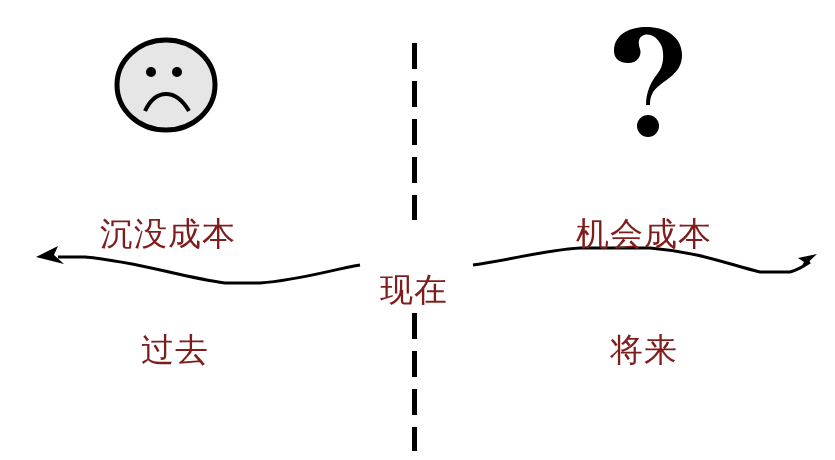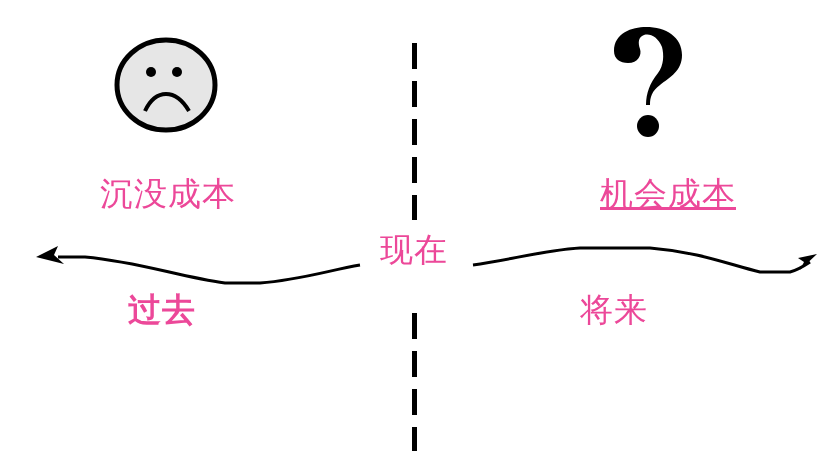--- a/index.html
+++ b/index.html
@@ -1,20 +1,20 @@
 <!DOCTYPE html>
 <html><head>
   <meta charset="utf-8">
   <style>
     html, body { margin: 0; padding: 0; background: #ffffff; }
     body { width: 835px; height: 460px; position: relative; overflow: hidden;
            font-family: "DejaVu Serif", "Liberation Serif", serif; }
     .canvas { position: absolute; left: 0; top: 0; width: 835px; height: 460px; }
-    .label { position: absolute; color: #ec4899; font-size: 33px; line-height: 40px;
-             white-space: nowrap; letter-spacing: 1px; }
+    .label { position: absolute; color: #7f1d1d; font-size: 33px; line-height: 40px;
+             white-space: nowrap; letter-spacing: 1px; margin-top: 40px; }
     .icon { position: absolute; }
   </style>
 </head>
 <body>
 
 <div class="canvas">
 
   <svg class="icon" style="left:113px; top:36px;" width="106" height="98" viewBox="0 0 106 98">
     <ellipse cx="53" cy="49" rx="49" ry="45" fill="#e6e6e6" stroke="#000" stroke-width="5"></ellipse>
     <ellipse cx="38" cy="36" rx="5" ry="5" fill="#000"></ellipse>
@@ -45,17 +45,17 @@
     <path d="M28 17 L55 17 C110 22 150 37 195 43 L230 43 C270 40 300 30 330 25" fill="none" stroke="#000" stroke-width="3"></path>
     <path d="M6 17 L28 6 L24 15 L34 24 Z" fill="#000"></path>
   </svg>
 
   <svg class="icon" style="left:470px; top:240px;" width="360" height="50" viewBox="0 0 360 50">
     <path d="M3 25 C40 20 75 10 110 8 L180 8 C230 12 260 25 290 32 L320 32 C328 30 334 26 340 22" fill="none" stroke="#000" stroke-width="3"></path>
     <path d="M347 14 L328 18 L334 22 L330 30 Z" fill="#000"></path>
   </svg>
 
   <div class="label" style="left:100px; top:174px;">沉没成本</div>
-  <div class="label" style="left:600px; top:174px;text-decoration:underline;">机会成本</div>
+  <div class="label" style="left:576px; top:174px;">机会成本</div>
   <div class="label" style="left:380px; top:230px;">现在</div>
-  <div class="label" style="left:128px; top:290px;font-weight:bold;">过去</div>
-  <div class="label" style="left:580px; top:290px;text-align:right;">将来</div>
+  <div class="label" style="left:141px; top:290px;">过去</div>
+  <div class="label" style="left:610px; top:290px;text-align:right;">将来</div>
 </div>
 
 </body></html>

